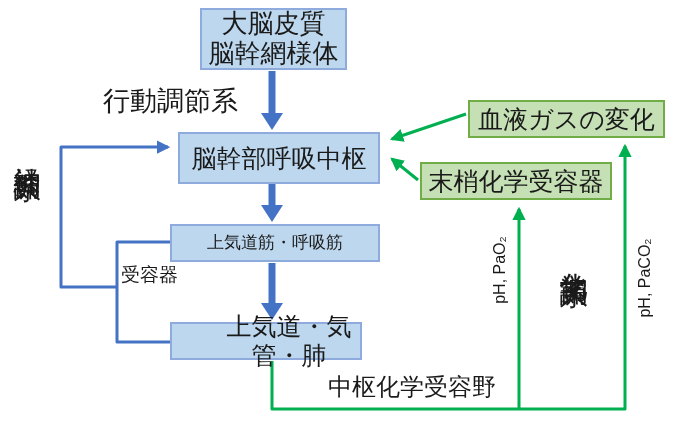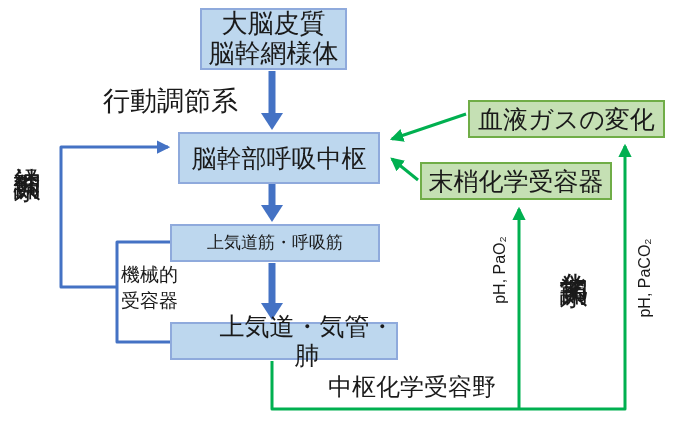--- a/index.html
+++ b/index.html
@@ -30,21 +30,21 @@
     background: #BDD7EE;
     border: 2px solid #8FAADC;
   }
   .box.green {
     background: #C5E0B4;
     border: 2px solid #70AD47;
   }
   .box-cortex        { left: 200px; top: 8px;   width: 147px; height: 62px; font-size: 26px; }
   .box-center        { left: 178px; top: 132px; width: 202px; height: 52px; font-size: 25px; }
   .box-muscles       { left: 170px; top: 224px; width: 210px; height: 38px; font-size: 17px; }
-  .box-airway        { left: 170px; top: 322px; width: 228px; height: 38px; font-size: 25px; padding-left: 46px; }
+  .box-airway        { left: 170px; top: 322px; width: 192px; height: 38px; font-size: 25px; padding-left: 46px; }
   .box-central-chemo { left: 468px; top: 100px; width: 197px; height: 38px; font-size: 25px; }
   .box-periph-chemo  { left: 420px; top: 162px; width: 192px; height: 38px; font-size: 25px; }
   .lbl { position: absolute; white-space: nowrap; }
   .lbl-behavioral { left: 103px; top: 83px;  font-size: 27px; }
   .lbl-bloodgas   { left: 328px; top: 371px; font-size: 24px; }
   .lbl-mechanical { left: 121px; top: 262px; font-size: 19px; line-height: 26px; white-space: normal; text-align: left; }
   .vtext {
     position: absolute;
     writing-mode: vertical-rl;
     text-orientation: upright;
@@ -130,21 +130,20 @@
 
   <div class="box green box-periph-chemo">
     <div>末梢化学受容器</div>
   </div>
 
   <div class="lbl lbl-behavioral">行動調節系</div>
 
   <div class="vtext lbl-neural">神経調節系</div>
 
   <div class="lbl lbl-mechanical">
-    <div>機械的</div>
     <div>受容器</div>
   </div>
 
   <div class="lbl lbl-bloodgas">中枢化学受容野</div>
 
   <div class="vtext lbl-chemical">化学調節系</div>
 
   <div class="rot lbl-pao2">pH, PaO₂</div>
 
   <div class="rot lbl-paco2">pH, PaCO₂</div>

